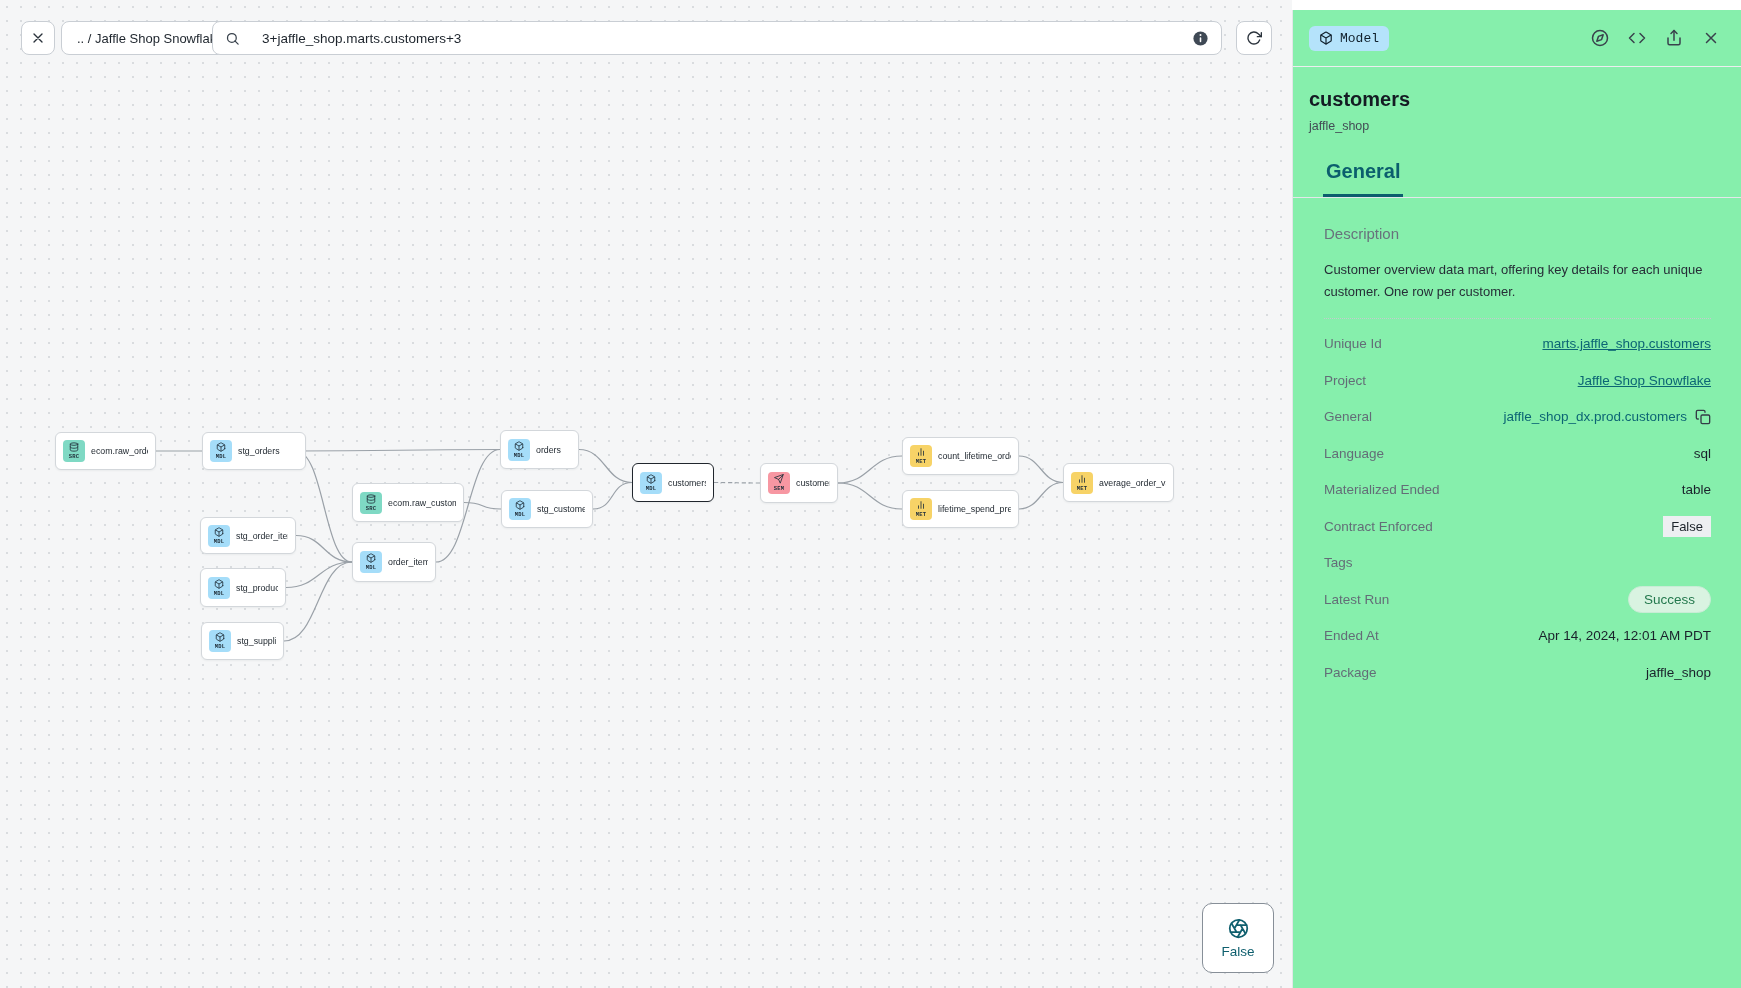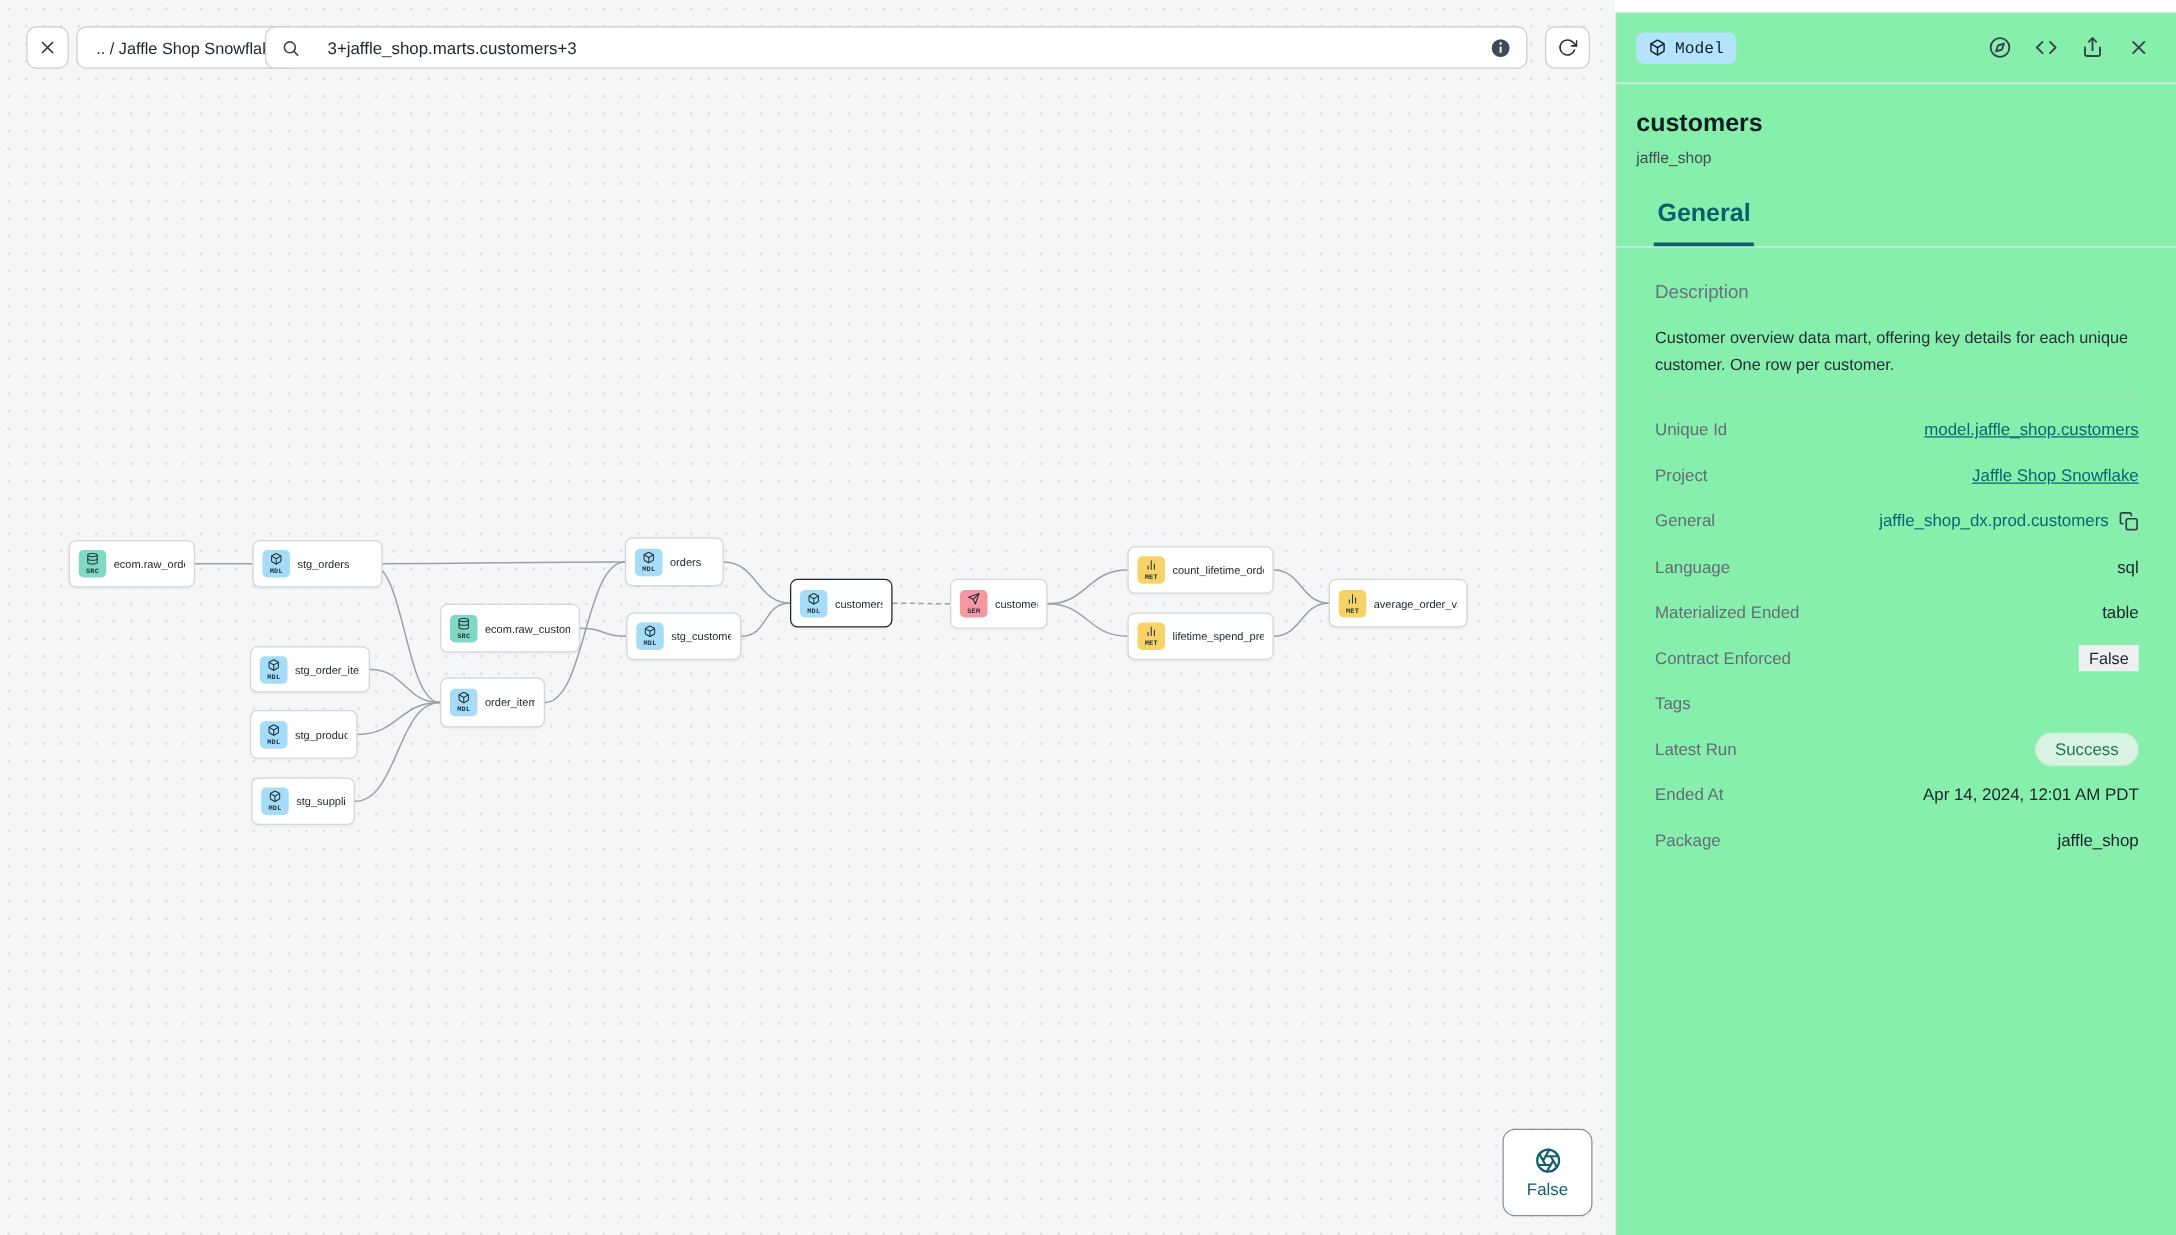--- a/index.html
+++ b/index.html
@@ -338,21 +338,21 @@
   </div>
 
   <div class="p-body">
     <div class="sec-label">Description</div>
     <p class="desc">Customer overview data mart, offering key details for each unique customer. One row per customer.</p>
     <div class="dotted"></div>
     <div class="fields" id="fields">
         <div class="frow">
           <span class="flabel">Unique Id</span>
           <span class="fval">
-            <a class="link">model.jaffle_shop.customers</a>
+            <a class="link">marts.jaffle_shop.customers</a>
           </span>
         </div>
         <div class="frow">
           <span class="flabel">Project</span>
           <span class="fval">
             <a class="link">Jaffle Shop Snowflake</a>
           </span>
         </div>
         <div class="frow">
           <span class="flabel">General</span>

